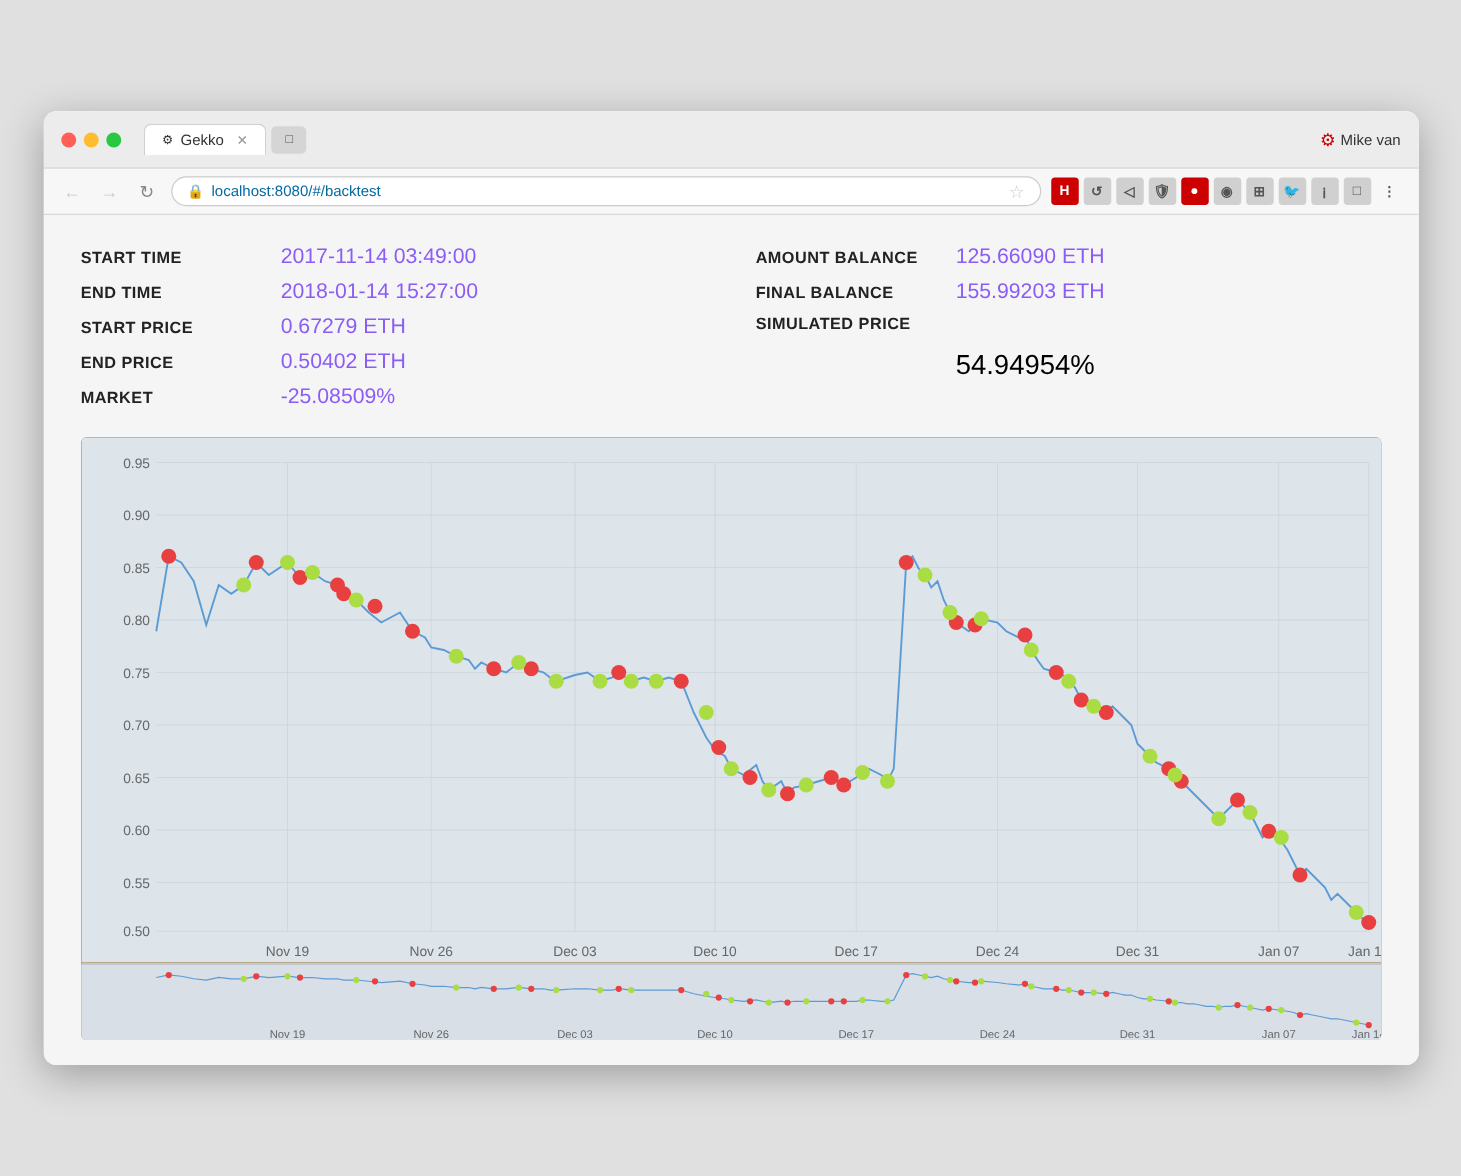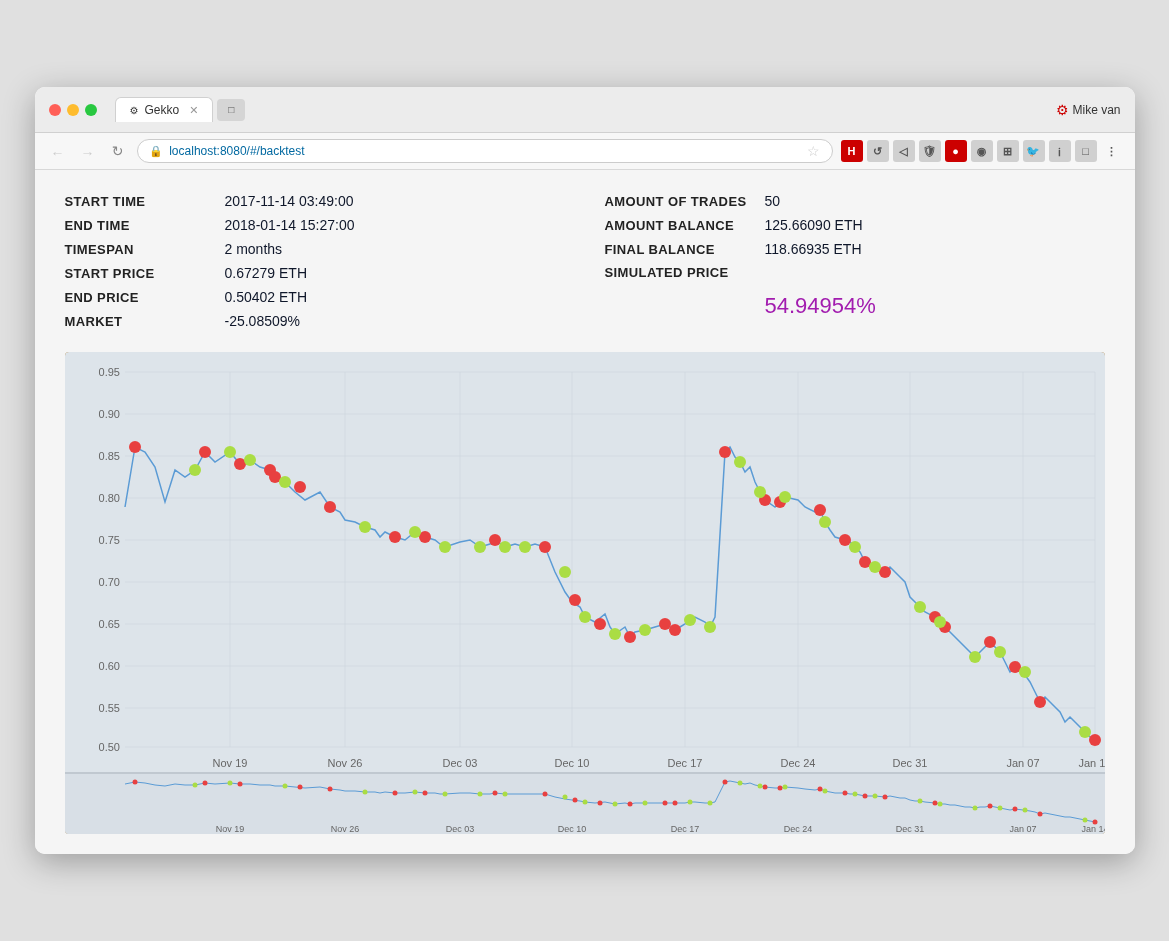--- a/index.html
+++ b/index.html
@@ -135,27 +135,27 @@
       padding: 3px 0;
     }
     .stat-label {
       font-size: 13px;
       font-weight: 700;
       color: #222;
       min-width: 160px;
       letter-spacing: 0.03em;
     }
     .stat-value {
-      font-size: 14px;
-      color: #0f172a;
+      font-size: 17px;
+      color: #8b5cf6;
     }
     .profit-value {
       font-size: 22px;
       font-weight: 400;
-      color: #a21caf;
+      color: #000000;
       margin-top: 8px;
       margin-left: 160px;
     }
     .chart-container {
       background: #a16207;
       border-radius: 4px;
       overflow: hidden;
       position: relative;
     }
     .main-chart {
@@ -229,48 +229,40 @@
       <div class="stats-col">
         <div class="stat-row">
           <span class="stat-label">START TIME</span>
           <span class="stat-value">2017-11-14 03:49:00</span>
         </div>
         <div class="stat-row">
           <span class="stat-label">END TIME</span>
           <span class="stat-value">2018-01-14 15:27:00</span>
         </div>
         <div class="stat-row">
-          <span class="stat-label">TIMESPAN</span>
-          <span class="stat-value">2 months</span>
-        </div>
-        <div class="stat-row">
           <span class="stat-label">START PRICE</span>
           <span class="stat-value">0.67279 ETH</span>
         </div>
         <div class="stat-row">
           <span class="stat-label">END PRICE</span>
           <span class="stat-value">0.50402 ETH</span>
         </div>
         <div class="stat-row">
           <span class="stat-label">MARKET</span>
           <span class="stat-value">-25.08509%</span>
         </div>
       </div>
       <div class="stats-col">
         <div class="stat-row">
-          <span class="stat-label">AMOUNT OF TRADES</span>
-          <span class="stat-value">50</span>
-        </div>
-        <div class="stat-row">
           <span class="stat-label">AMOUNT BALANCE</span>
           <span class="stat-value">125.66090 ETH</span>
         </div>
         <div class="stat-row">
           <span class="stat-label">FINAL BALANCE</span>
-          <span class="stat-value">118.66935 ETH</span>
+          <span class="stat-value">155.99203 ETH</span>
         </div>
         <div class="stat-row">
           <span class="stat-label">SIMULATED PRICE</span>
         </div>
         <div class="profit-value">54.94954%</div>
       </div>
     </div>
 
     <div class="chart-container">
       <svg class="main-chart" viewBox="0 0 1040 420" preserveAspectRatio="none">

